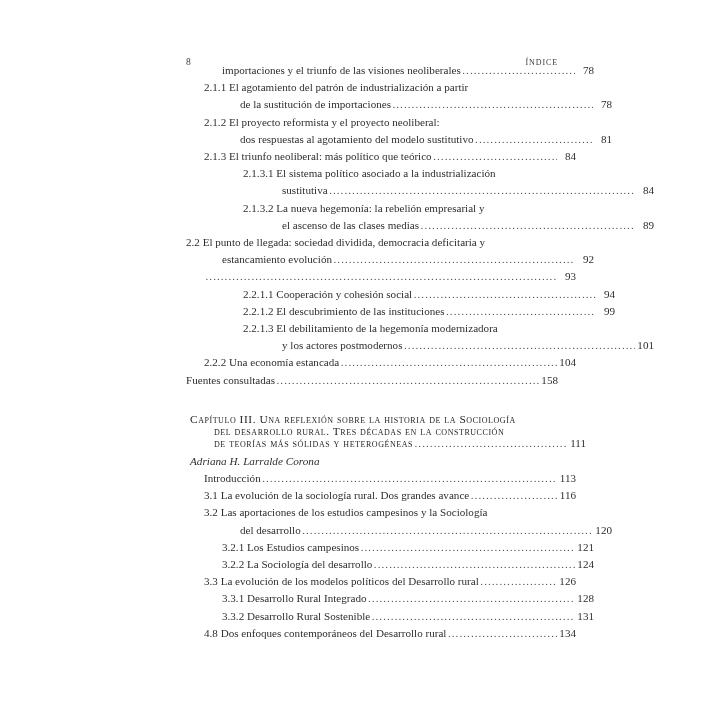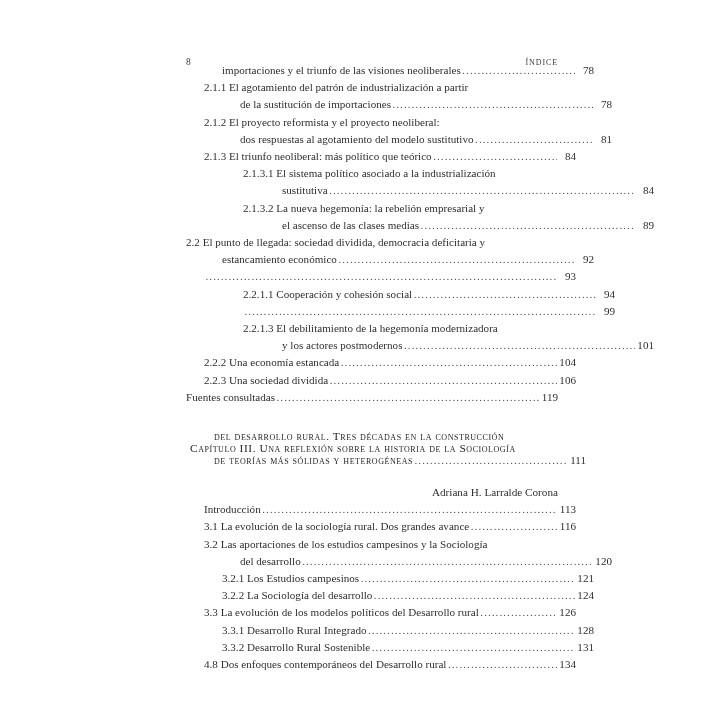--- a/index.html
+++ b/index.html
@@ -113,27 +113,27 @@
     letter-spacing: 0.55px;
     font-size: 11.4px;
     color: #262626;
   }
   .chap .pg { font-size: 11.1px; }
   .chapline1 { padding-left: 4px; }
   .chapline2 { padding-left: 28px; }
   .chapline3 { padding-left: 28px; }
 
   .author {
+    font-style: italic;
     font-size: 11.2px;
     line-height: 17.2px;
     padding-left: 4px;
-    margin-top: 18px;
+    margin-top: 4px;
     color: #2e2e2e;
     white-space: nowrap;
-    text-align: right;
   }
   .aftertitle { }
 </style>
 </head>
 <body>
 
 <div class="page">
 
   <div class="runhead">
     <span class="folio">8</span>
@@ -194,40 +194,41 @@
             <span class="txt">el ascenso de las clases medias</span>
             <span class="leader"></span>
             <span class="pg">89</span>
           </div>
         </div>
         <div class="entry">
           <div class="ln i0 nolead">
             <span class="txt">2.2 El punto de llegada: sociedad dividida, democracia deficitaria y</span>
           </div>
           <div class="ln c1">
-            <span class="txt">estancamiento económico </span>
+            <span class="txt">estancamiento evolución </span>
             <span class="leader"></span>
             <span class="pg">92</span>
           </div>
         </div>
         <div class="entry">
           <div class="ln i1">
             <span class="leader"></span>
             <span class="pg">93</span>
           </div>
         </div>
         <div class="entry">
           <div class="ln i3">
             <span class="txt">2.2.1.1 Cooperación y cohesión social </span>
             <span class="leader"></span>
             <span class="pg">94</span>
           </div>
         </div>
         <div class="entry">
           <div class="ln i3">
+            <span class="txt">2.2.1.2 El descubrimiento de las instituciones</span>
             <span class="leader"></span>
             <span class="pg">99</span>
           </div>
         </div>
         <div class="entry">
           <div class="ln i3 nolead">
             <span class="txt">2.2.1.3 El debilitamiento de la hegemonía modernizadora</span>
           </div>
           <div class="ln c4">
             <span class="txt">y los actores postmodernos</span>
@@ -236,43 +237,36 @@
           </div>
         </div>
         <div class="entry">
           <div class="ln i1">
             <span class="txt">2.2.2 Una economía estancada</span>
             <span class="leader"></span>
             <span class="pg">104</span>
           </div>
         </div>
         <div class="entry">
-          <div class="ln i1">
-            <span class="txt">2.2.3 Una sociedad dividida</span>
-            <span class="leader"></span>
-            <span class="pg">106</span>
-          </div>
-        </div>
-        <div class="entry">
           <div class="ln i0">
             <span class="txt">Fuentes consultadas</span>
             <span class="leader"></span>
-            <span class="pg">119</span>
+            <span class="pg">158</span>
           </div>
         </div>
       </div>
 
     <div class="chapblock">
       <div id="chap-title" class="chap">
+          <div class="ln chapline1 nolead">
+            <span class="txt">Capítulo III. Una reflexión sobre la historia de la Sociología</span>
+          </div>
           <div class="ln chapline2 nolead">
             <span class="txt">del desarrollo rural. Tres décadas en la construcción</span>
           </div>
-          <div class="ln chapline1 nolead">
-            <span class="txt">Capítulo III. Una reflexión sobre la historia de la Sociología</span>
-          </div>
           <div class="ln chapline3">
             <span class="txt">de teorías más sólidas y heterogéneas </span>
             <span class="leader"></span>
             <span class="pg">111</span>
           </div>
         </div>
       <div class="author">Adriana H. Larralde Corona</div>
       <div id="chap-entries" class="aftertitle">
           <div class="entry">
             <div class="ln i1">

